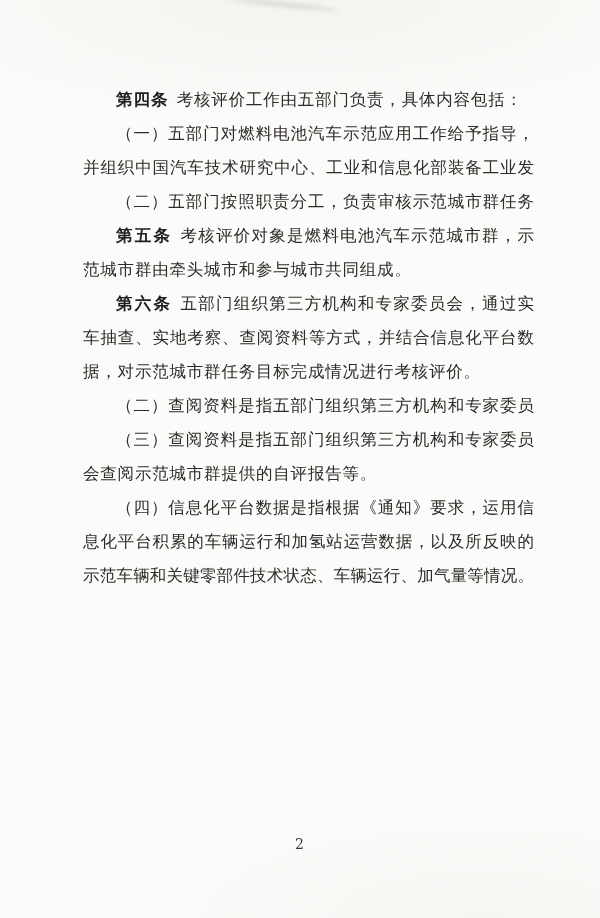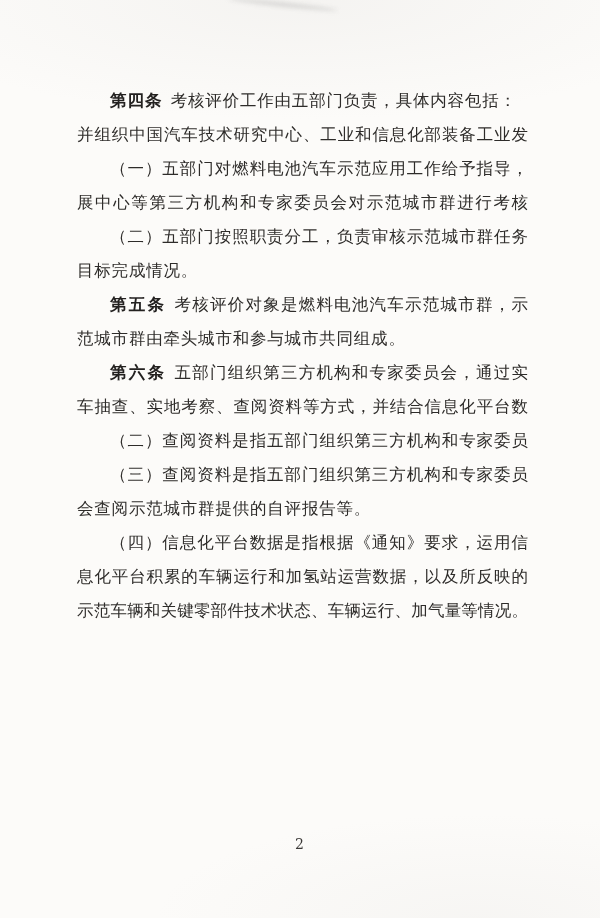--- a/index.html
+++ b/index.html
@@ -34,24 +34,25 @@
     position: absolute;
     inset: 0;
     background:
       radial-gradient(ellipse 700px 200px at 50% 0%, rgba(210,208,204,0.18), rgba(255,255,255,0) 60%),
       radial-gradient(ellipse 500px 160px at 80% 100%, rgba(214,212,208,0.14), rgba(255,255,255,0) 65%);
     pointer-events: none;
   }
 
   .doc-body {
     position: absolute;
-    left: 77px;
+    left: 83px;
     top: 84px;
     width: 451px;
     color: #2e2c2a;
+    font-family: Liberation Mono, monospace;
   }
 
   .line {
     height: 34px;
     line-height: 34px;
     font-size: 16.5px;
   }
   .line.indent { padding-left: 33px; }
   .line.fill {
     text-align: justify;
@@ -82,29 +83,28 @@
 </style>
 </head>
 <body>
 
 <div class="page">
   <div class="scan-shade"></div>
   <div class="scan-streak"></div>
 
   <div class="doc-body">
       <div class="line indent nofill"><span class="lead-bold">第四条</span><span>考核评价工作由五部门负责，具体内容包括：</span></div>
+      <div class="line indent fill">（一）五部门对燃料电池汽车示范应用工作给予指导，</div>
       <div class="line fill">并组织中国汽车技术研究中心、工业和信息化部装备工业发</div>
-      <div class="line indent fill">（一）五部门对燃料电池汽车示范应用工作给予指导，</div>
-      <div class="line fill">展中心等第三方机构和专家委员会对示范城市群进行考核</div>
       <div class="line indent fill">（二）五部门按照职责分工，负责审核示范城市群任务</div>
-      <div class="line nofill">目标完成情况。</div>
       <div class="line indent fill"><span class="lead-bold">第五条</span><span>考核评价对象是燃料电池汽车示范城市群，示</span></div>
       <div class="line nofill">范城市群由牵头城市和参与城市共同组成。</div>
       <div class="line indent fill"><span class="lead-bold">第六条</span><span>五部门组织第三方机构和专家委员会，通过实</span></div>
       <div class="line fill">车抽查、实地考察、查阅资料等方式，并结合信息化平台数</div>
+      <div class="line nofill">据，对示范城市群任务目标完成情况进行考核评价。</div>
       <div class="line indent fill">（二）查阅资料是指五部门组织第三方机构和专家委员</div>
       <div class="line indent fill">（三）查阅资料是指五部门组织第三方机构和专家委员</div>
       <div class="line nofill">会查阅示范城市群提供的自评报告等。</div>
       <div class="line indent fill">（四）信息化平台数据是指根据《通知》要求，运用信</div>
       <div class="line fill">息化平台积累的车辆运行和加氢站运营数据，以及所反映的</div>
       <div class="line fill">示范车辆和关键零部件技术状态、车辆运行、加气量等情况。</div>
     </div>
 
   <div class="page-number">2</div>
 </div>

